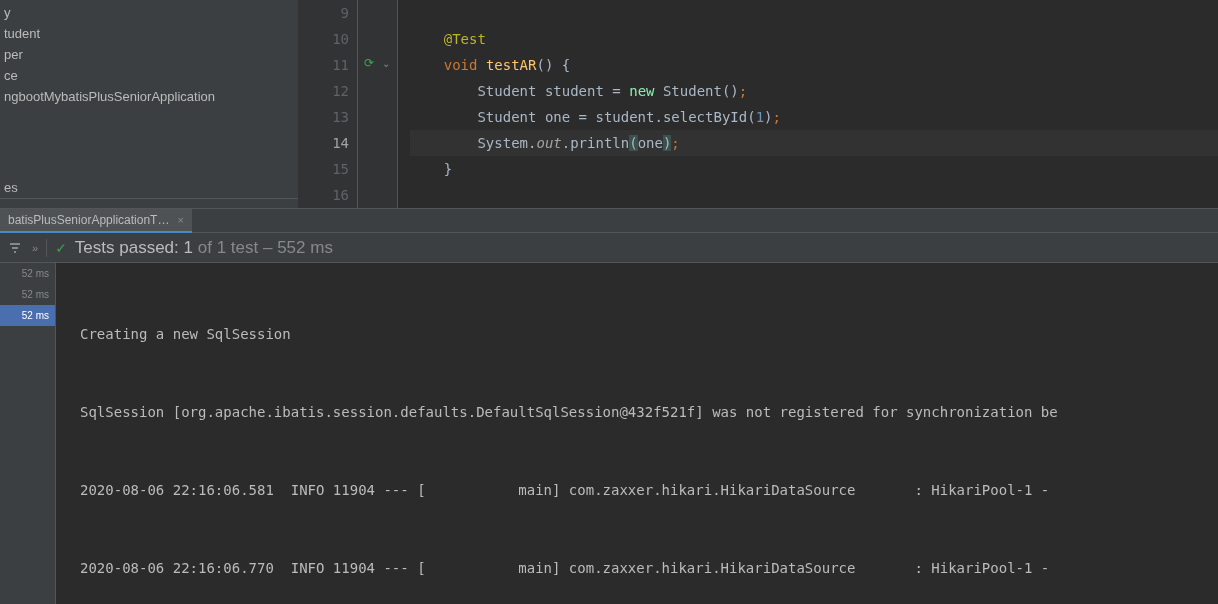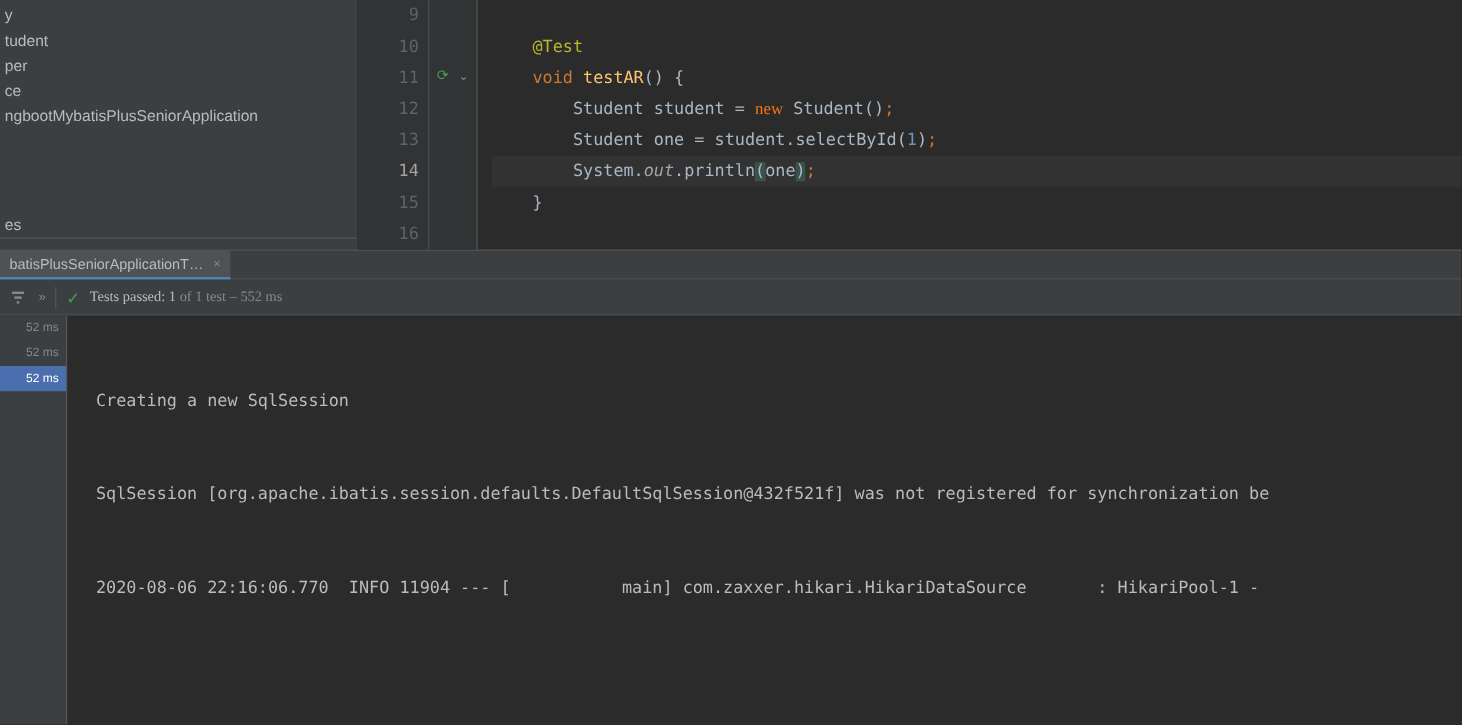--- a/index.html
+++ b/index.html
@@ -74,21 +74,21 @@
   font-family: 'Consolas', monospace;
   font-size: 14px;
   line-height: 26px;
   padding-left: 12px;
 }
 .code-line { height: 26px; white-space: pre; }
 .code-line.caret-line { background: #323232; }
 .kw-annotation { color: #bbb529; }
 .kw-keyword { color: #cc7832; }
 .kw-method { color: #ffc66d; }
-.kw-new { color: #f97316; font-family: Liberation Serif, serif; }
+.kw-new { color: #86efac; }
 .kw-number { color: #6897bb; }
 .kw-field { color: #a3a3a3; font-style: italic; }
 .kw-paren-highlight { background: #3b514d; }
 .kw-semicolon { color: #cc7832; }
 
 .tab-bar {
   height: 25px;
   background: #3c3f41;
   border-top: 1px solid #555;
   border-bottom: 1px solid #555;
@@ -120,21 +120,21 @@
   width: 18px;
   height: 18px;
   display: flex;
   align-items: center;
   justify-content: center;
   cursor: pointer;
   color: #888;
 }
 .toolbar-sep { width: 1px; height: 18px; background: #555; }
 .check-icon { color: #499c54; font-size: 14px; }
-.tests-text { color: #bbbbbb; font-size: 12px; font-family: Liberation Serif, serif; }
+.tests-text { color: #bbbbbb; font-size: 17px; }
 .tests-count { color: #bbbbbb; }
 .tests-detail { color: #888; }
 
 .console-section { flex: 1; display: flex; background: #2b2b2b; overflow: hidden; }
 .console-leftbar {
   width: 56px;
   background: #3c3f41;
   border-right: 1px solid #555;
 }
 .timing-item {
@@ -233,20 +233,21 @@
 
   <div class="console-section">
     <div class="console-leftbar">
       <div class="timing-item">52 ms</div>
       <div class="timing-item">52 ms</div>
       <div class="timing-item highlighted">52 ms</div>
     </div>
     <div class="console-output">
       <div class="console-line">Creating a new SqlSession</div>
       <div class="console-line">SqlSession [org.apache.ibatis.session.defaults.DefaultSqlSession@432f521f] was not registered for synchronization be</div>
+      <div class="console-line">2020-08-06 22:16:06.581  INFO 11904 --- [           main] com.zaxxer.hikari.HikariDataSource       : HikariPool-1 - </div>
       <div class="console-line">2020-08-06 22:16:06.770  INFO 11904 --- [           main] com.zaxxer.hikari.HikariDataSource       : HikariPool-1 - </div>
       
       
       
       
       
       
       
       
     </div>

